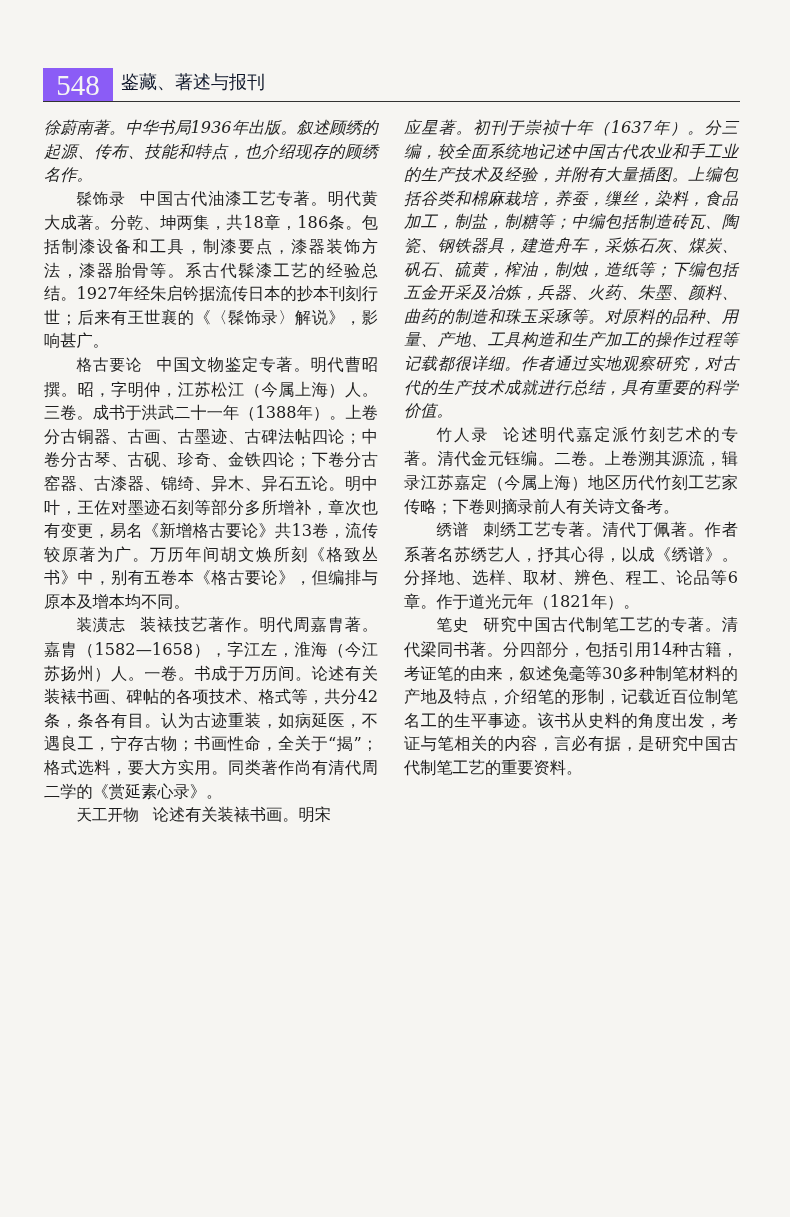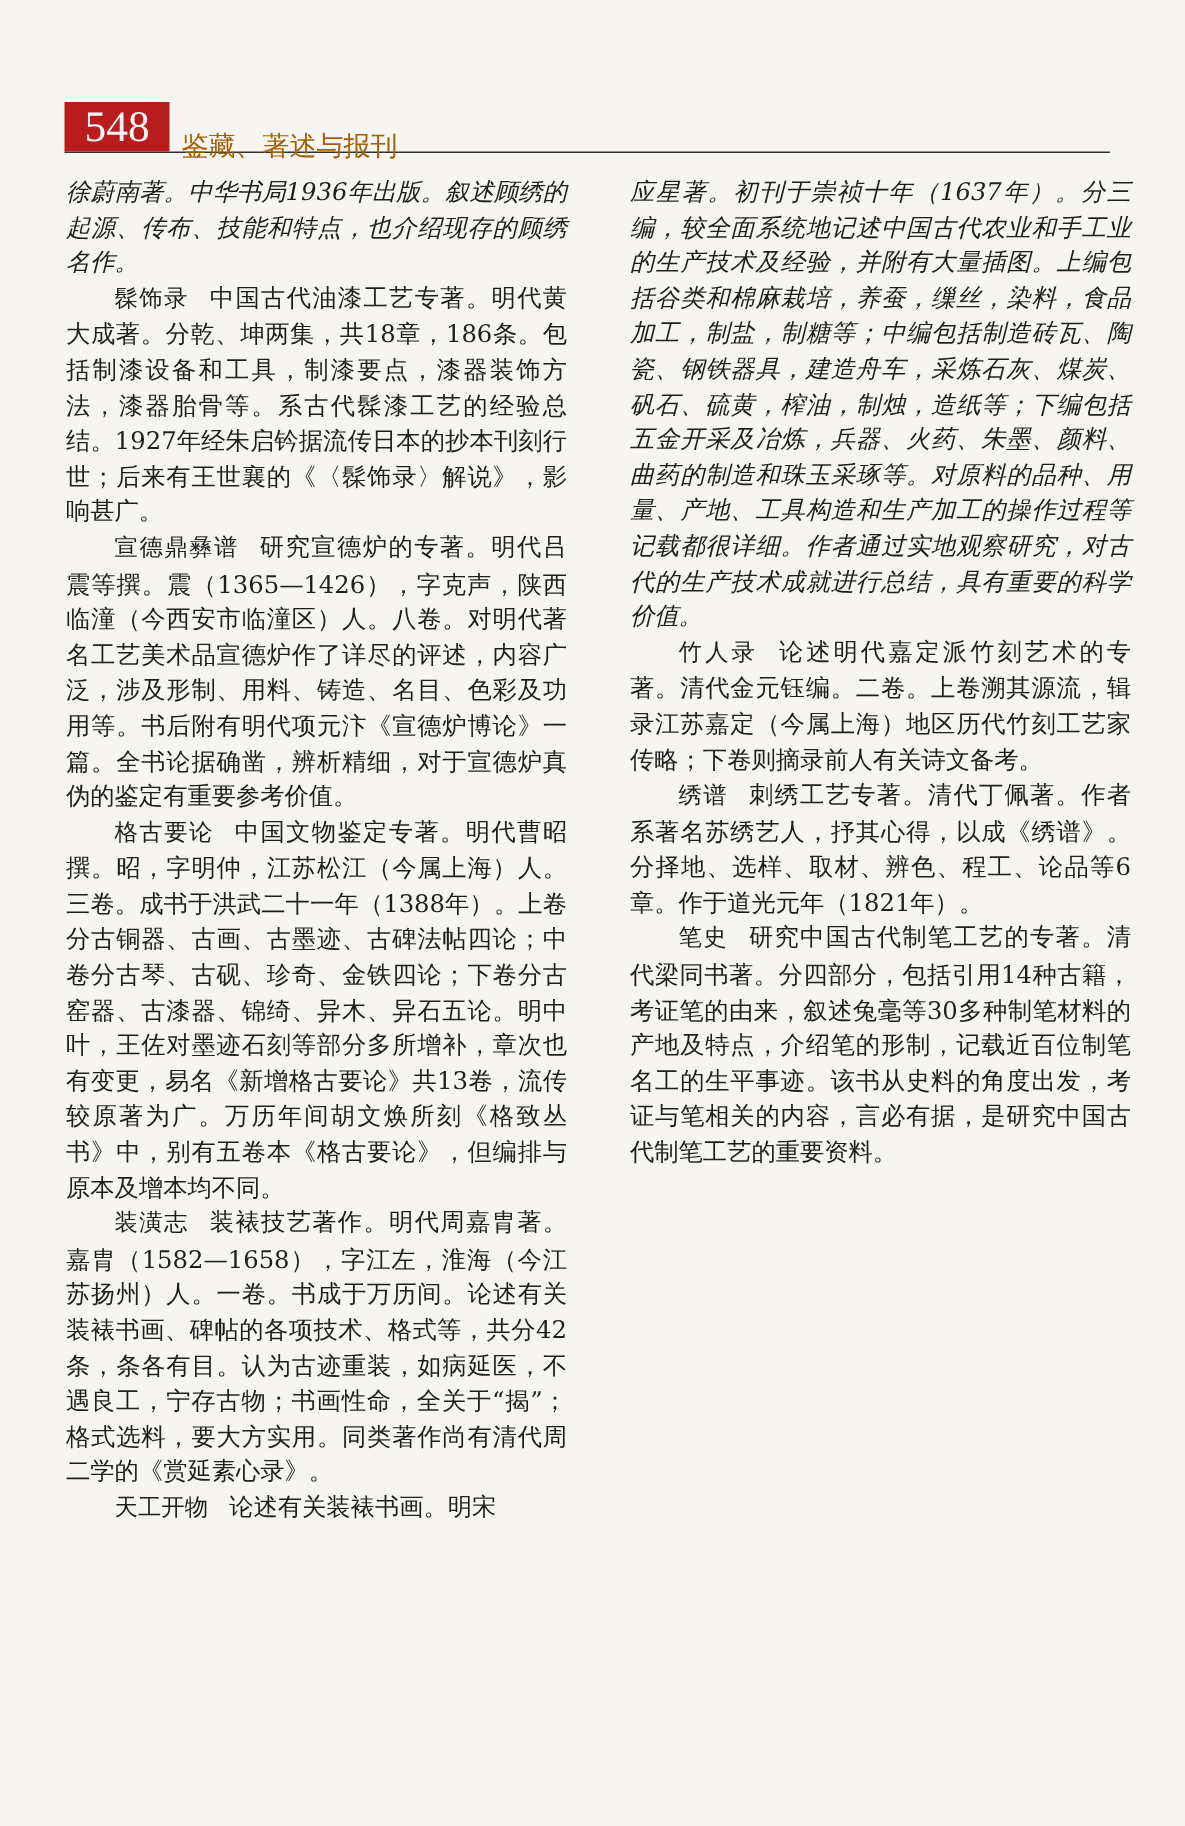--- a/index.html
+++ b/index.html
@@ -9,52 +9,51 @@
     font-family: "DejaVu Serif", "Liberation Serif", serif;
     color: #1e1e1e;
     position: relative;
   }
   .header {
     position: absolute; left: 43px; top: 68px; width: 697px; height: 33px;
     border-bottom: 1.5px solid #333;
   }
   .page-num {
     position: absolute; left: 0; top: 0; width: 70px; height: 33px;
-    background: #b91c1c; color: #f4f4f4;
+    background: #8b5cf6; color: #f4f4f4;
     font-family: "Liberation Serif", serif; font-size: 29px; line-height: 34px;
     text-align: center; letter-spacing: 0px;
   }
   .section-title {
-    position: absolute; left: 78px; top: 16px;
-    font-size: 18px; line-height: 28px; color: #a16207;
+    position: absolute; left: 78px; top: 0;
+    font-size: 18px; line-height: 28px; color: #0f172a;
     font-family: "DejaVu Serif", serif;
   }
   .col {
     position: absolute; top: 116px; width: 334px;
     font-size: 16.2px; line-height: 23.6px;
     text-align: justify; text-justify: inter-character;
   }
   .col.left { left: 44px; }
-  .col.right { left: 404px; margin-left: 16px; }
+  .col.right { left: 404px; }
   .para { margin: 0; text-indent: 2em; }
   .para.cont { text-indent: 0; font-style: italic; }
   .term { font-family: "DejaVu Sans", sans-serif; font-weight: normal; font-size: 15.6px; margin-right: 0.9em; }
 </style>
 </head>
 <body>
 
 <div class="header">
   <div class="page-num">548</div>
   <div class="section-title">鉴藏、著述与报刊</div>
 </div>
 
 <div class="col left">
   <p class="para cont"><span>徐蔚南著。中华书局1936年出版。叙述顾绣的起源、传布、技能和特点，也介绍现存的顾绣名作。</span></p>
   <p class="para"><span class="term">髹饰录</span><span>中国古代油漆工艺专著。明代黄大成著。分乾、坤两集，共18章，186条。包括制漆设备和工具，制漆要点，漆器装饰方法，漆器胎骨等。系古代髹漆工艺的经验总结。1927年经朱启钤据流传日本的抄本刊刻行世；后来有王世襄的《〈髹饰录〉解说》，影响甚广。</span></p>
-  <p class="para"><span class="term">宣德鼎彝谱</span><span>研究宣德炉的专著。明代吕震等撰。震（1365—1426），字克声，陕西临潼（今西安市临潼区）人。八卷。对明代著名工艺美术品宣德炉作了详尽的评述，内容广泛，涉及形制、用料、铸造、名目、色彩及功用等。书后附有明代项元汴《宣德炉博论》一篇。全书论据确凿，辨析精细，对于宣德炉真伪的鉴定有重要参考价值。</span></p>
   <p class="para"><span class="term">格古要论</span><span>中国文物鉴定专著。明代曹昭撰。昭，字明仲，江苏松江（今属上海）人。三卷。成书于洪武二十一年（1388年）。上卷分古铜器、古画、古墨迹、古碑法帖四论；中卷分古琴、古砚、珍奇、金铁四论；下卷分古窑器、古漆器、锦绮、异木、异石五论。明中叶，王佐对墨迹石刻等部分多所增补，章次也有变更，易名《新增格古要论》共13卷，流传较原著为广。万历年间胡文焕所刻《格致丛书》中，别有五卷本《格古要论》，但编排与原本及增本均不同。</span></p>
   <p class="para"><span class="term">装潢志</span><span>装裱技艺著作。明代周嘉胄著。嘉胄（1582—1658），字江左，淮海（今江苏扬州）人。一卷。书成于万历间。论述有关装裱书画、碑帖的各项技术、格式等，共分42条，条各有目。认为古迹重装，如病延医，不遇良工，宁存古物；书画性命，全关于“揭”；格式选料，要大方实用。同类著作尚有清代周二学的《赏延素心录》。</span></p>
   <p class="para"><span class="term">天工开物</span><span>论述有关装裱书画。明宋</span></p>
 </div>
 
 <div class="col right">
   <p class="para cont"><span>应星著。初刊于崇祯十年（1637年）。分三编，较全面系统地记述中国古代农业和手工业的生产技术及经验，并附有大量插图。上编包括谷类和棉麻栽培，养蚕，缫丝，染料，食品加工，制盐，制糖等；中编包括制造砖瓦、陶瓷、钢铁器具，建造舟车，采炼石灰、煤炭、矾石、硫黄，榨油，制烛，造纸等；下编包括五金开采及冶炼，兵器、火药、朱墨、颜料、曲药的制造和珠玉采琢等。对原料的品种、用量、产地、工具构造和生产加工的操作过程等记载都很详细。作者通过实地观察研究，对古代的生产技术成就进行总结，具有重要的科学价值。</span></p>
   <p class="para"><span class="term">竹人录</span><span>论述明代嘉定派竹刻艺术的专著。清代金元钰编。二卷。上卷溯其源流，辑录江苏嘉定（今属上海）地区历代竹刻工艺家传略；下卷则摘录前人有关诗文备考。</span></p>
   <p class="para"><span class="term">绣谱</span><span>刺绣工艺专著。清代丁佩著。作者系著名苏绣艺人，抒其心得，以成《绣谱》。分择地、选样、取材、辨色、程工、论品等6章。作于道光元年（1821年）。</span></p>
   <p class="para"><span class="term">笔史</span><span>研究中国古代制笔工艺的专著。清代梁同书著。分四部分，包括引用14种古籍，考证笔的由来，叙述兔毫等30多种制笔材料的产地及特点，介绍笔的形制，记载近百位制笔名工的生平事迹。该书从史料的角度出发，考证与笔相关的内容，言必有据，是研究中国古代制笔工艺的重要资料。</span></p>

